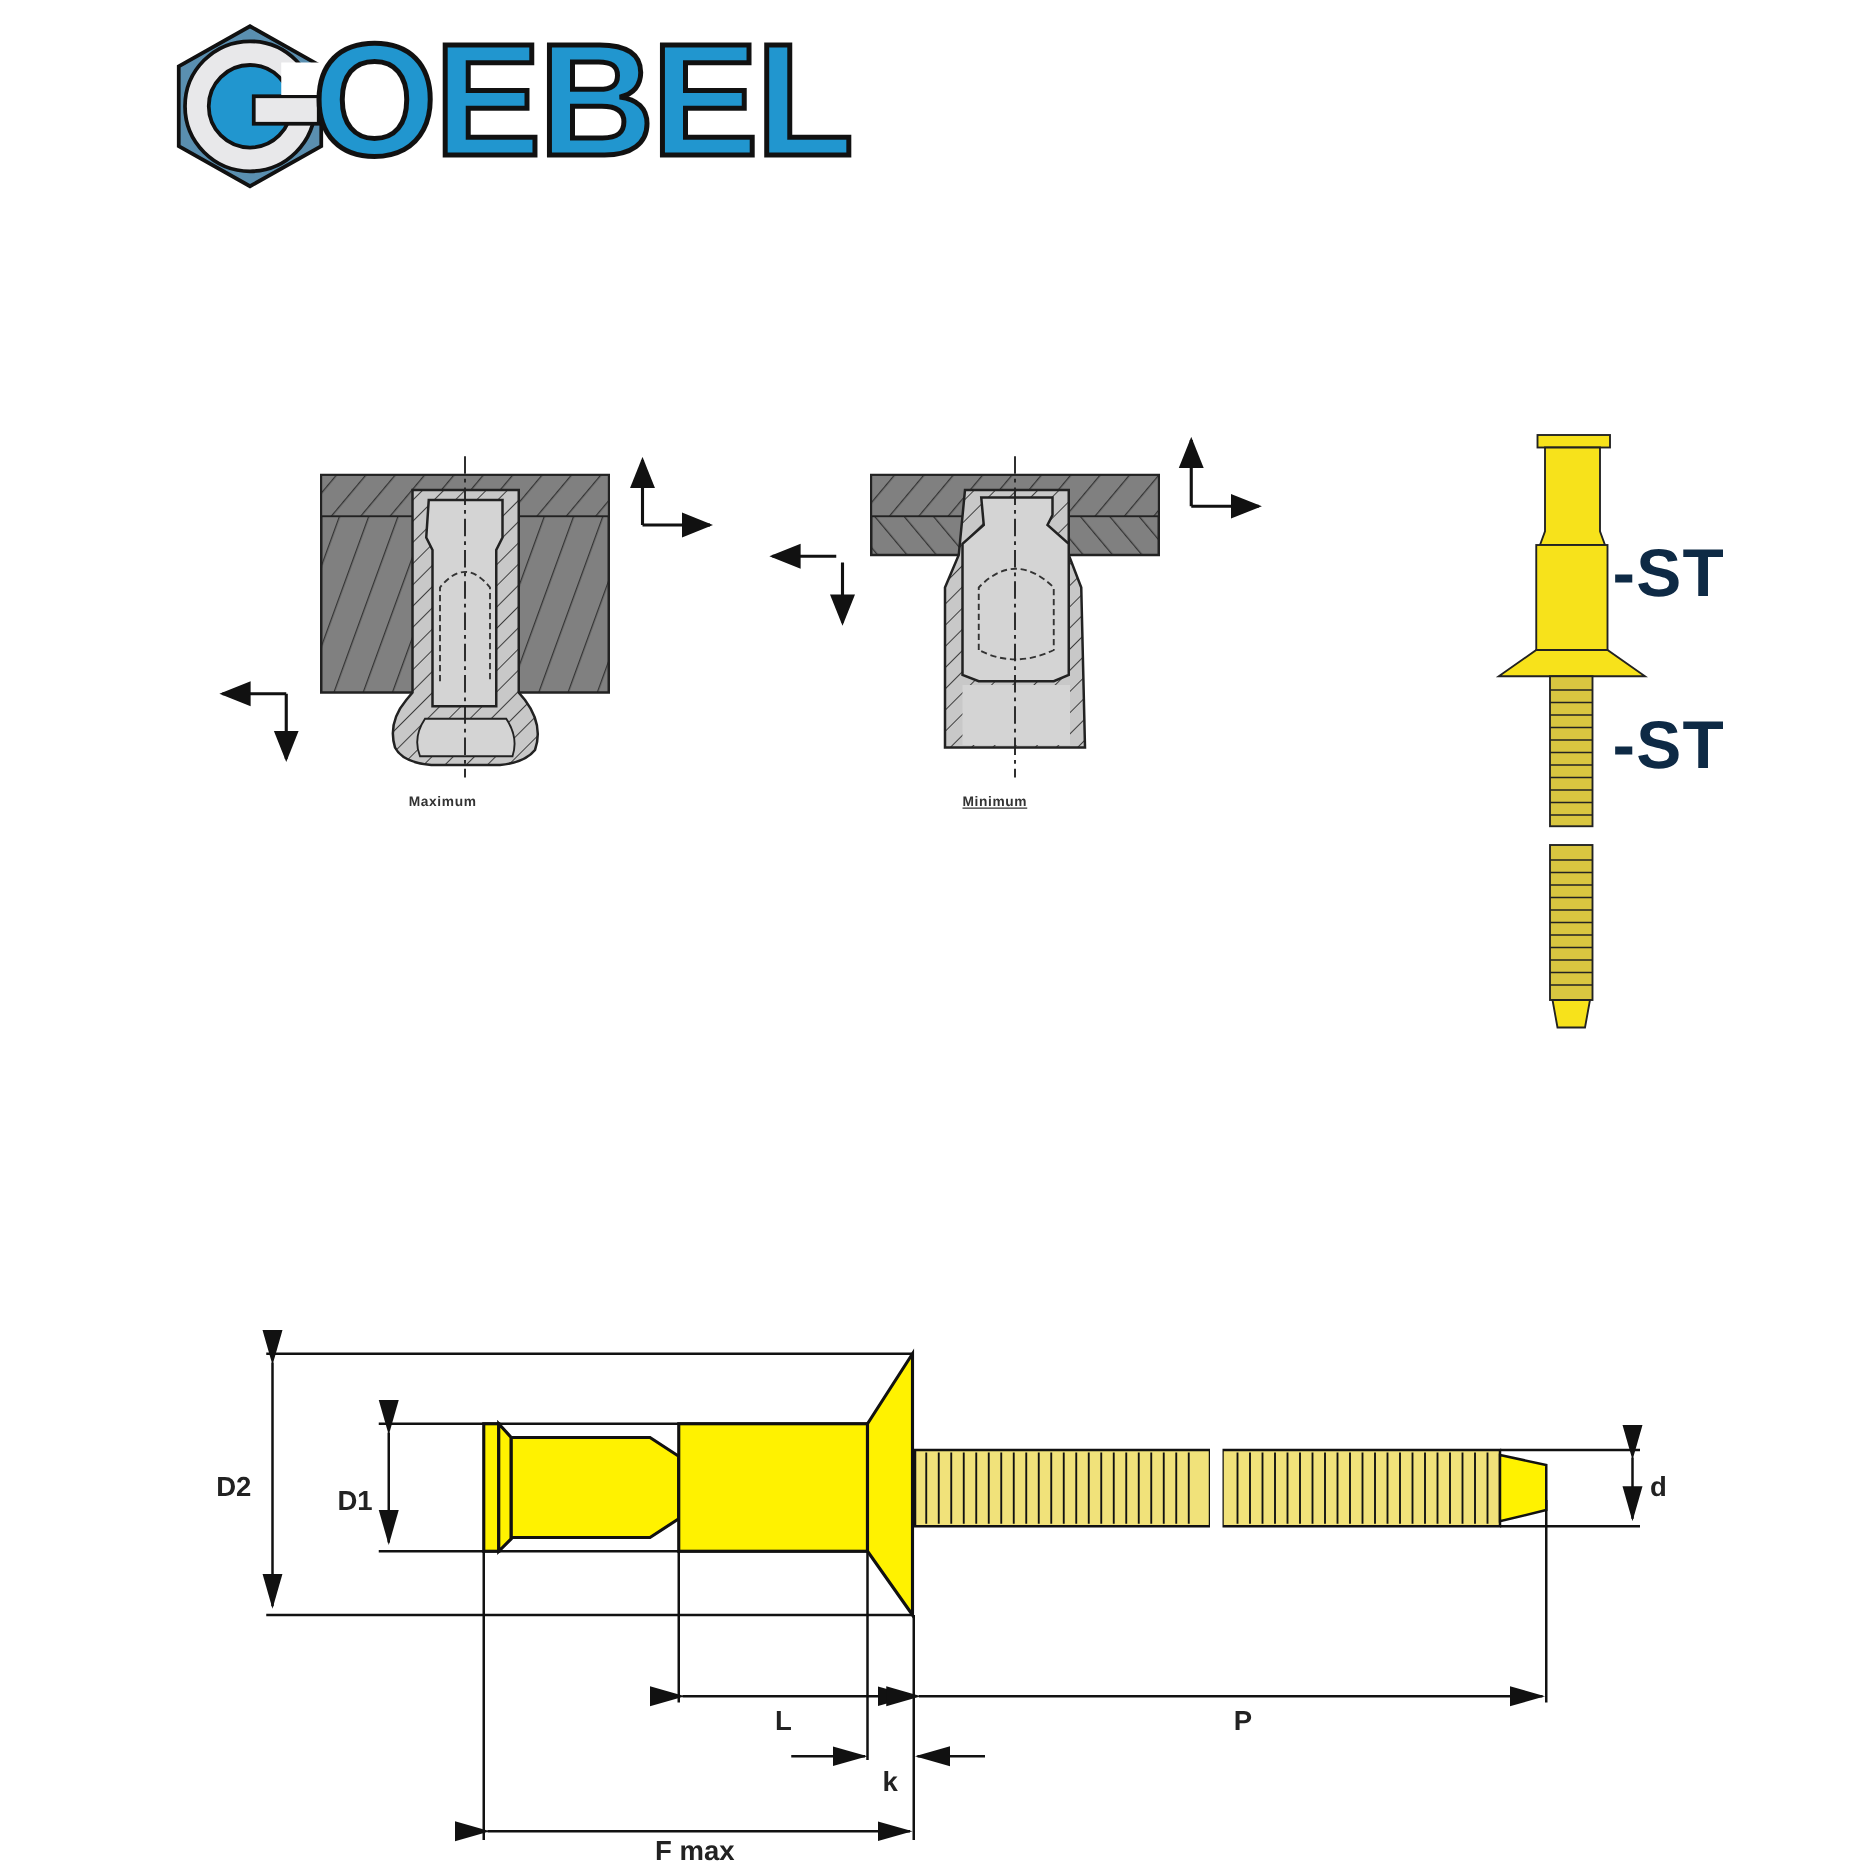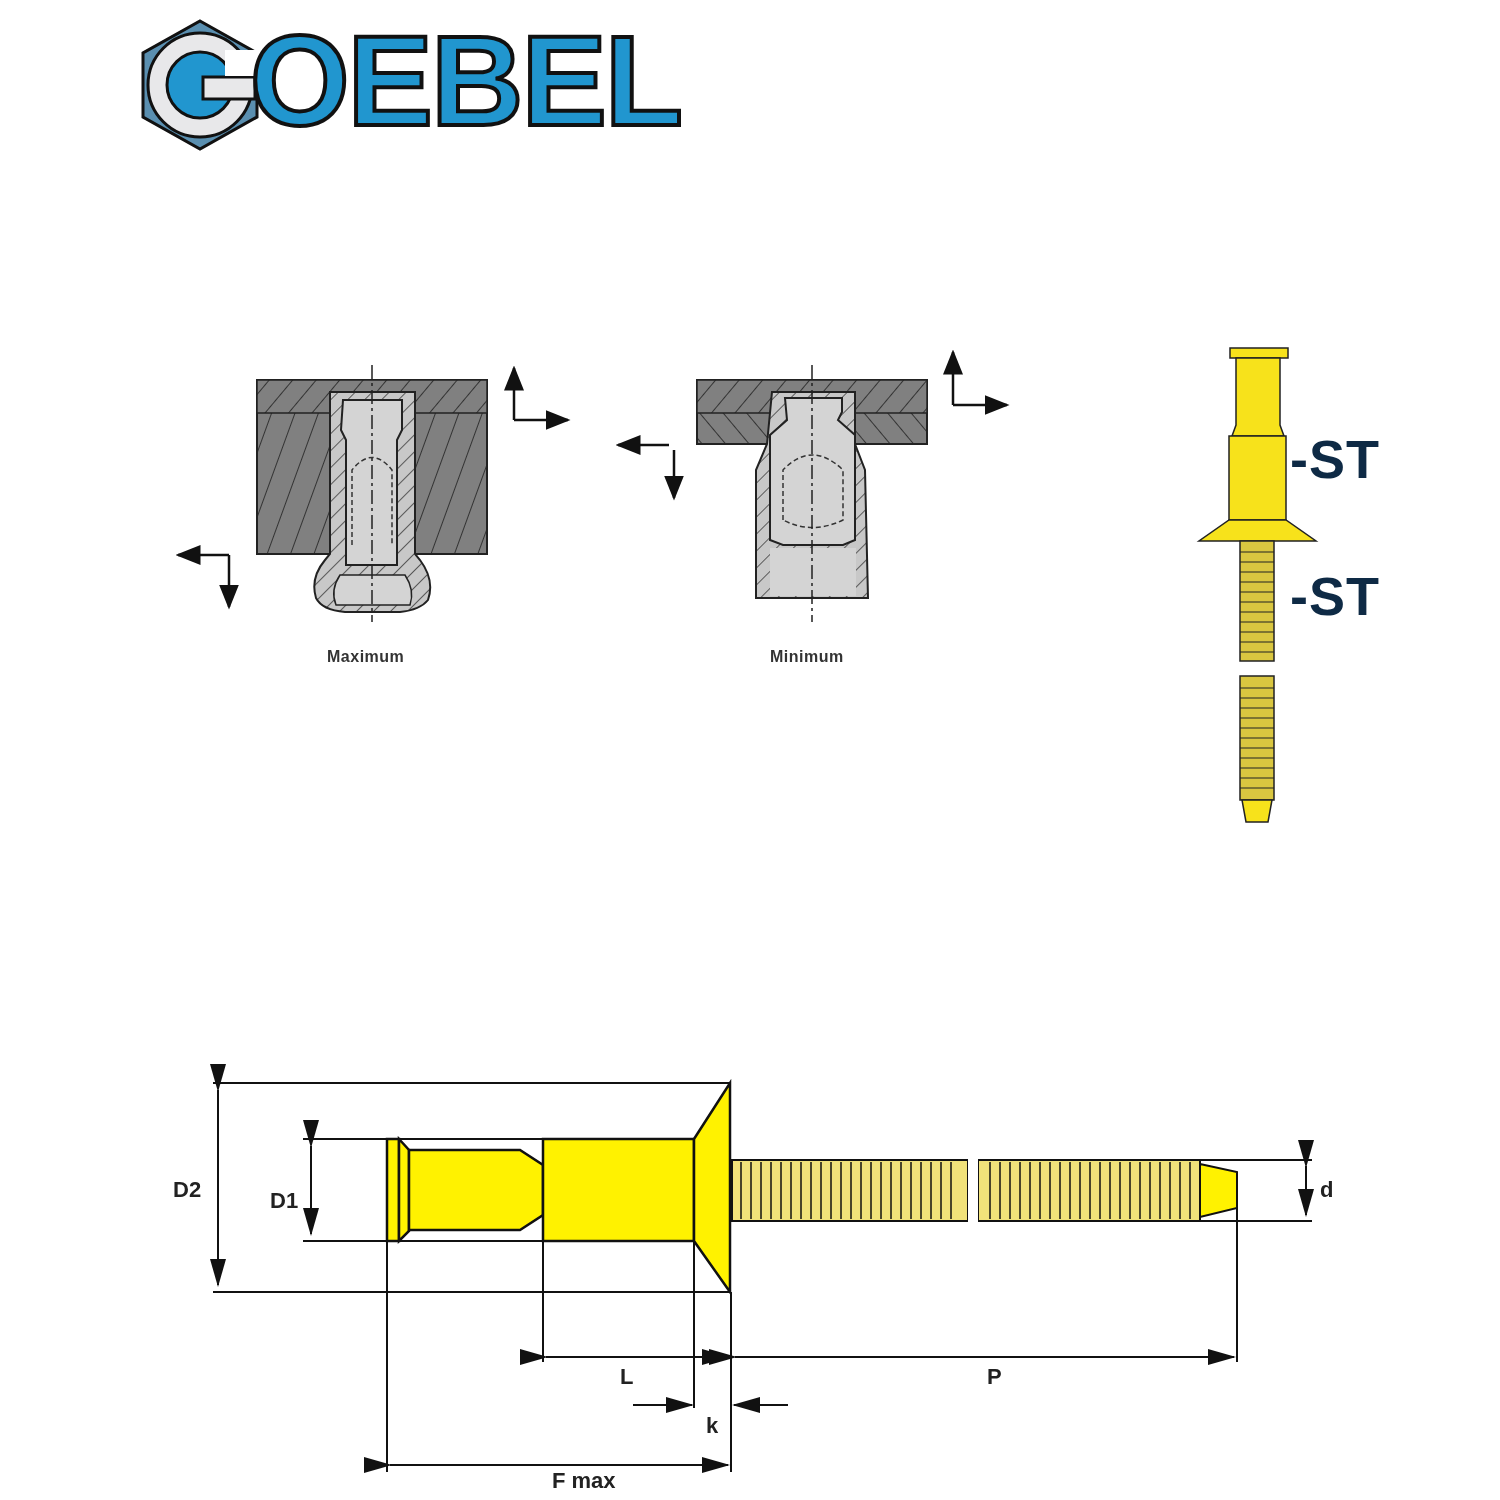--- a/index.html
+++ b/index.html
@@ -1,20 +1,20 @@
 <!DOCTYPE html>
 <html><head>
 <meta charset="utf-8">
 <style>
   html, body { margin: 0; padding: 0; background: #ffffff; }
   body { width: 1500px; height: 1500px; position: relative; overflow: hidden; font-family: "Liberation Sans", sans-serif; }
   .abs { position: absolute; text-align: center; }
   svg { position: absolute; left: 0; top: 0; }
   .lbl { position: absolute; color: #222; font-family: "Liberation Sans", sans-serif; text-align: right; }
-  .cap { font-size: 16px; font-weight: bold; letter-spacing: 0.5px; color: #333; margin-top: 12px; }
+  .cap { font-size: 11px; font-weight: bold; letter-spacing: 0.5px; color: #333; }
   .dim { font-size: 22px; color: #222; font-weight: bold; }
   .st { font-size: 54px; font-weight: bold; color: #0e2a45; letter-spacing: 1px; }
   .logo-text { position: absolute; font-family: "Liberation Sans", sans-serif; font-weight: bold; font-size: 128px; color: #2196cf; -webkit-text-stroke: 4px #111; letter-spacing: -2px; }
 </style>
 </head>
 <body>
 
 <div class="abs" style="left:130px;top:15px;width:560px;height:140px;">
   <svg width="130" height="140" viewBox="0 0 130 140" style="left:5px;top:0;">
     <polygon points="65,6 122,38 122,102 65,134 8,102 8,38" fill="#5a8fb0" stroke="#111" stroke-width="3"></polygon>
@@ -108,21 +108,21 @@
         <line x1="1240" y1="758" x2="1274" y2="758"></line>
       <line x1="1240" y1="768" x2="1274" y2="768"></line>
         <line x1="1240" y1="778" x2="1274" y2="778"></line>
       <line x1="1240" y1="788" x2="1274" y2="788"></line>
     </g>
     <path d="M1242,800 L1272,800 L1268,822 L1246,822 Z" fill="#f7e21b" stroke="#222" stroke-width="1.5"></path>
   </g>
 </svg>
 
 <div class="lbl cap" style="left:327px;top:636px;">Maximum</div>
-<div class="lbl cap" style="left:770px;top:636px;">Minimum</div>
+<div class="lbl cap" style="left:770px;top:636px;text-decoration:underline;">Minimum</div>
 <div class="lbl st" style="left:1290px;top:428px;">-ST</div>
 <div class="lbl st" style="left:1290px;top:565px;">-ST</div>
 
 <svg width="1500" height="1500" viewBox="0 0 1500 1500">
   <defs>
     <marker id="ar" markerWidth="14" markerHeight="10" refX="13" refY="5" orient="auto">
       <path d="M0,1 L14,5 L0,9 Z" fill="#111"></path>
     </marker>
   </defs>
   <g stroke="#111" stroke-width="2" fill="none">
@@ -206,13 +206,13 @@
   </g>
   <rect x="968" y="1155" width="10" height="71" fill="#ffffff"></rect>
 </svg>
 
 <div class="lbl dim" style="left:173px;top:1177px;">D2</div>
 <div class="lbl dim" style="left:270px;top:1188px;">D1</div>
 <div class="lbl dim" style="left:1320px;top:1177px;">d</div>
 <div class="lbl dim" style="left:620px;top:1364px;">L</div>
 <div class="lbl dim" style="left:987px;top:1364px;">P</div>
 <div class="lbl dim" style="left:706px;top:1413px;">k</div>
-<div class="lbl dim" style="left:552px;top:1468px;">F max</div>
+<div class="lbl dim" style="left:524px;top:1468px;">F max</div>
 
 </body></html>

